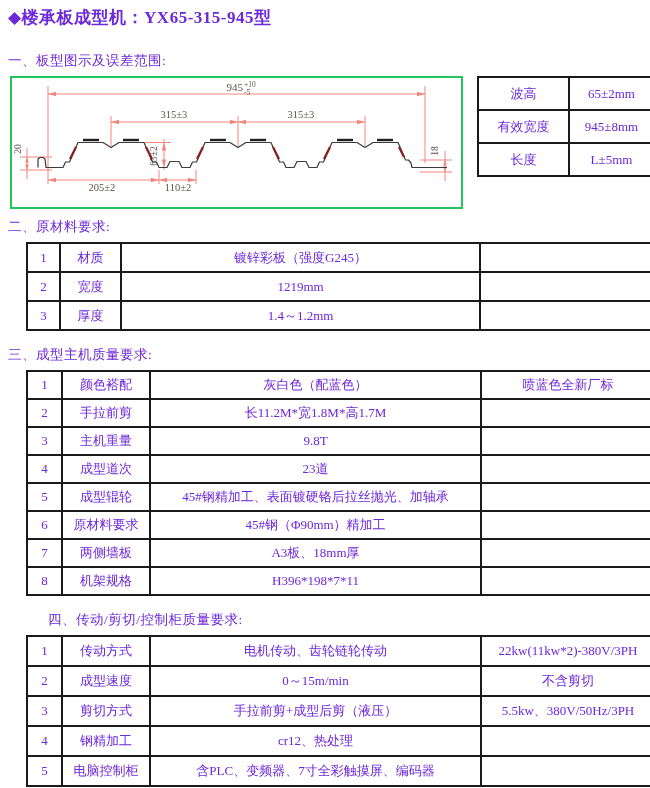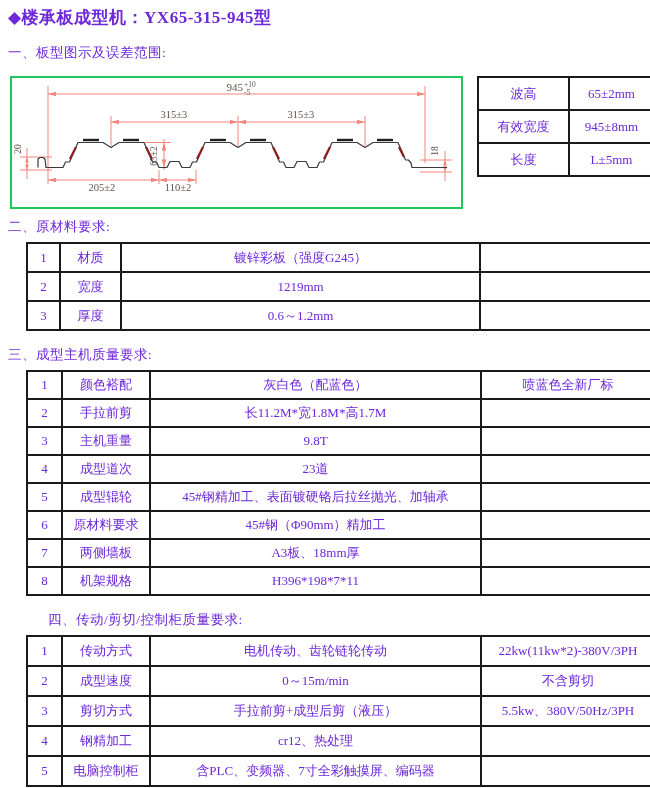--- a/index.html
+++ b/index.html
@@ -1,21 +1,21 @@
 <!DOCTYPE html>
 <html><head>
 <meta charset="utf-8">
 <style>
   html,body{margin:0;padding:0;background:#fff;}
   #page{position:relative;width:650px;height:788px;background:#fff;overflow:hidden;
         font-family:"Liberation Serif","DejaVu Serif",serif;color:#6d28d9;padding-left:32px;}
   .abs{position:absolute;}
   #doc-title{left:8px;top:6px;font-size:17px;font-weight:bold;letter-spacing:0.5px;}
   .sec-heading{left:8px;font-size:13.5px;letter-spacing:0.5px;}
-  #heading-1{top:44px;}
+  #heading-1{top:52px;}
   #heading-2{top:218px;}
   #heading-3{top:346px;}
   #heading-4{top:611px;margin-left:40px;}
   
   #drawing-box{left:10px;top:76px;width:449px;height:129px;border:2px solid #22c55e;background:#fff;}
   
   table{border-collapse:collapse;table-layout:fixed;margin-left:16px;}
   td{border:2px solid #1a1a1a;text-align:center;vertical-align:middle;
      font-size:13px;padding:0 2px;overflow:hidden;white-space:nowrap;}
   #spec-table{left:461px;top:76px;}
@@ -166,21 +166,21 @@
         </tr>
         <tr>
           <td>2</td>
           <td>宽度</td>
           <td>1219mm</td>
           <td></td>
         </tr>
         <tr>
           <td>3</td>
           <td>厚度</td>
-          <td>0.6～1.2mm</td>
+          <td>1.4～1.2mm</td>
           <td></td>
         </tr>
       </tbody>
   </table>
 
   <div id="heading-3" class="abs sec-heading">三、成型主机质量要求:</div>
 
   <table id="table-3" class="abs">
     <colgroup>
         <col style="width:35px">

